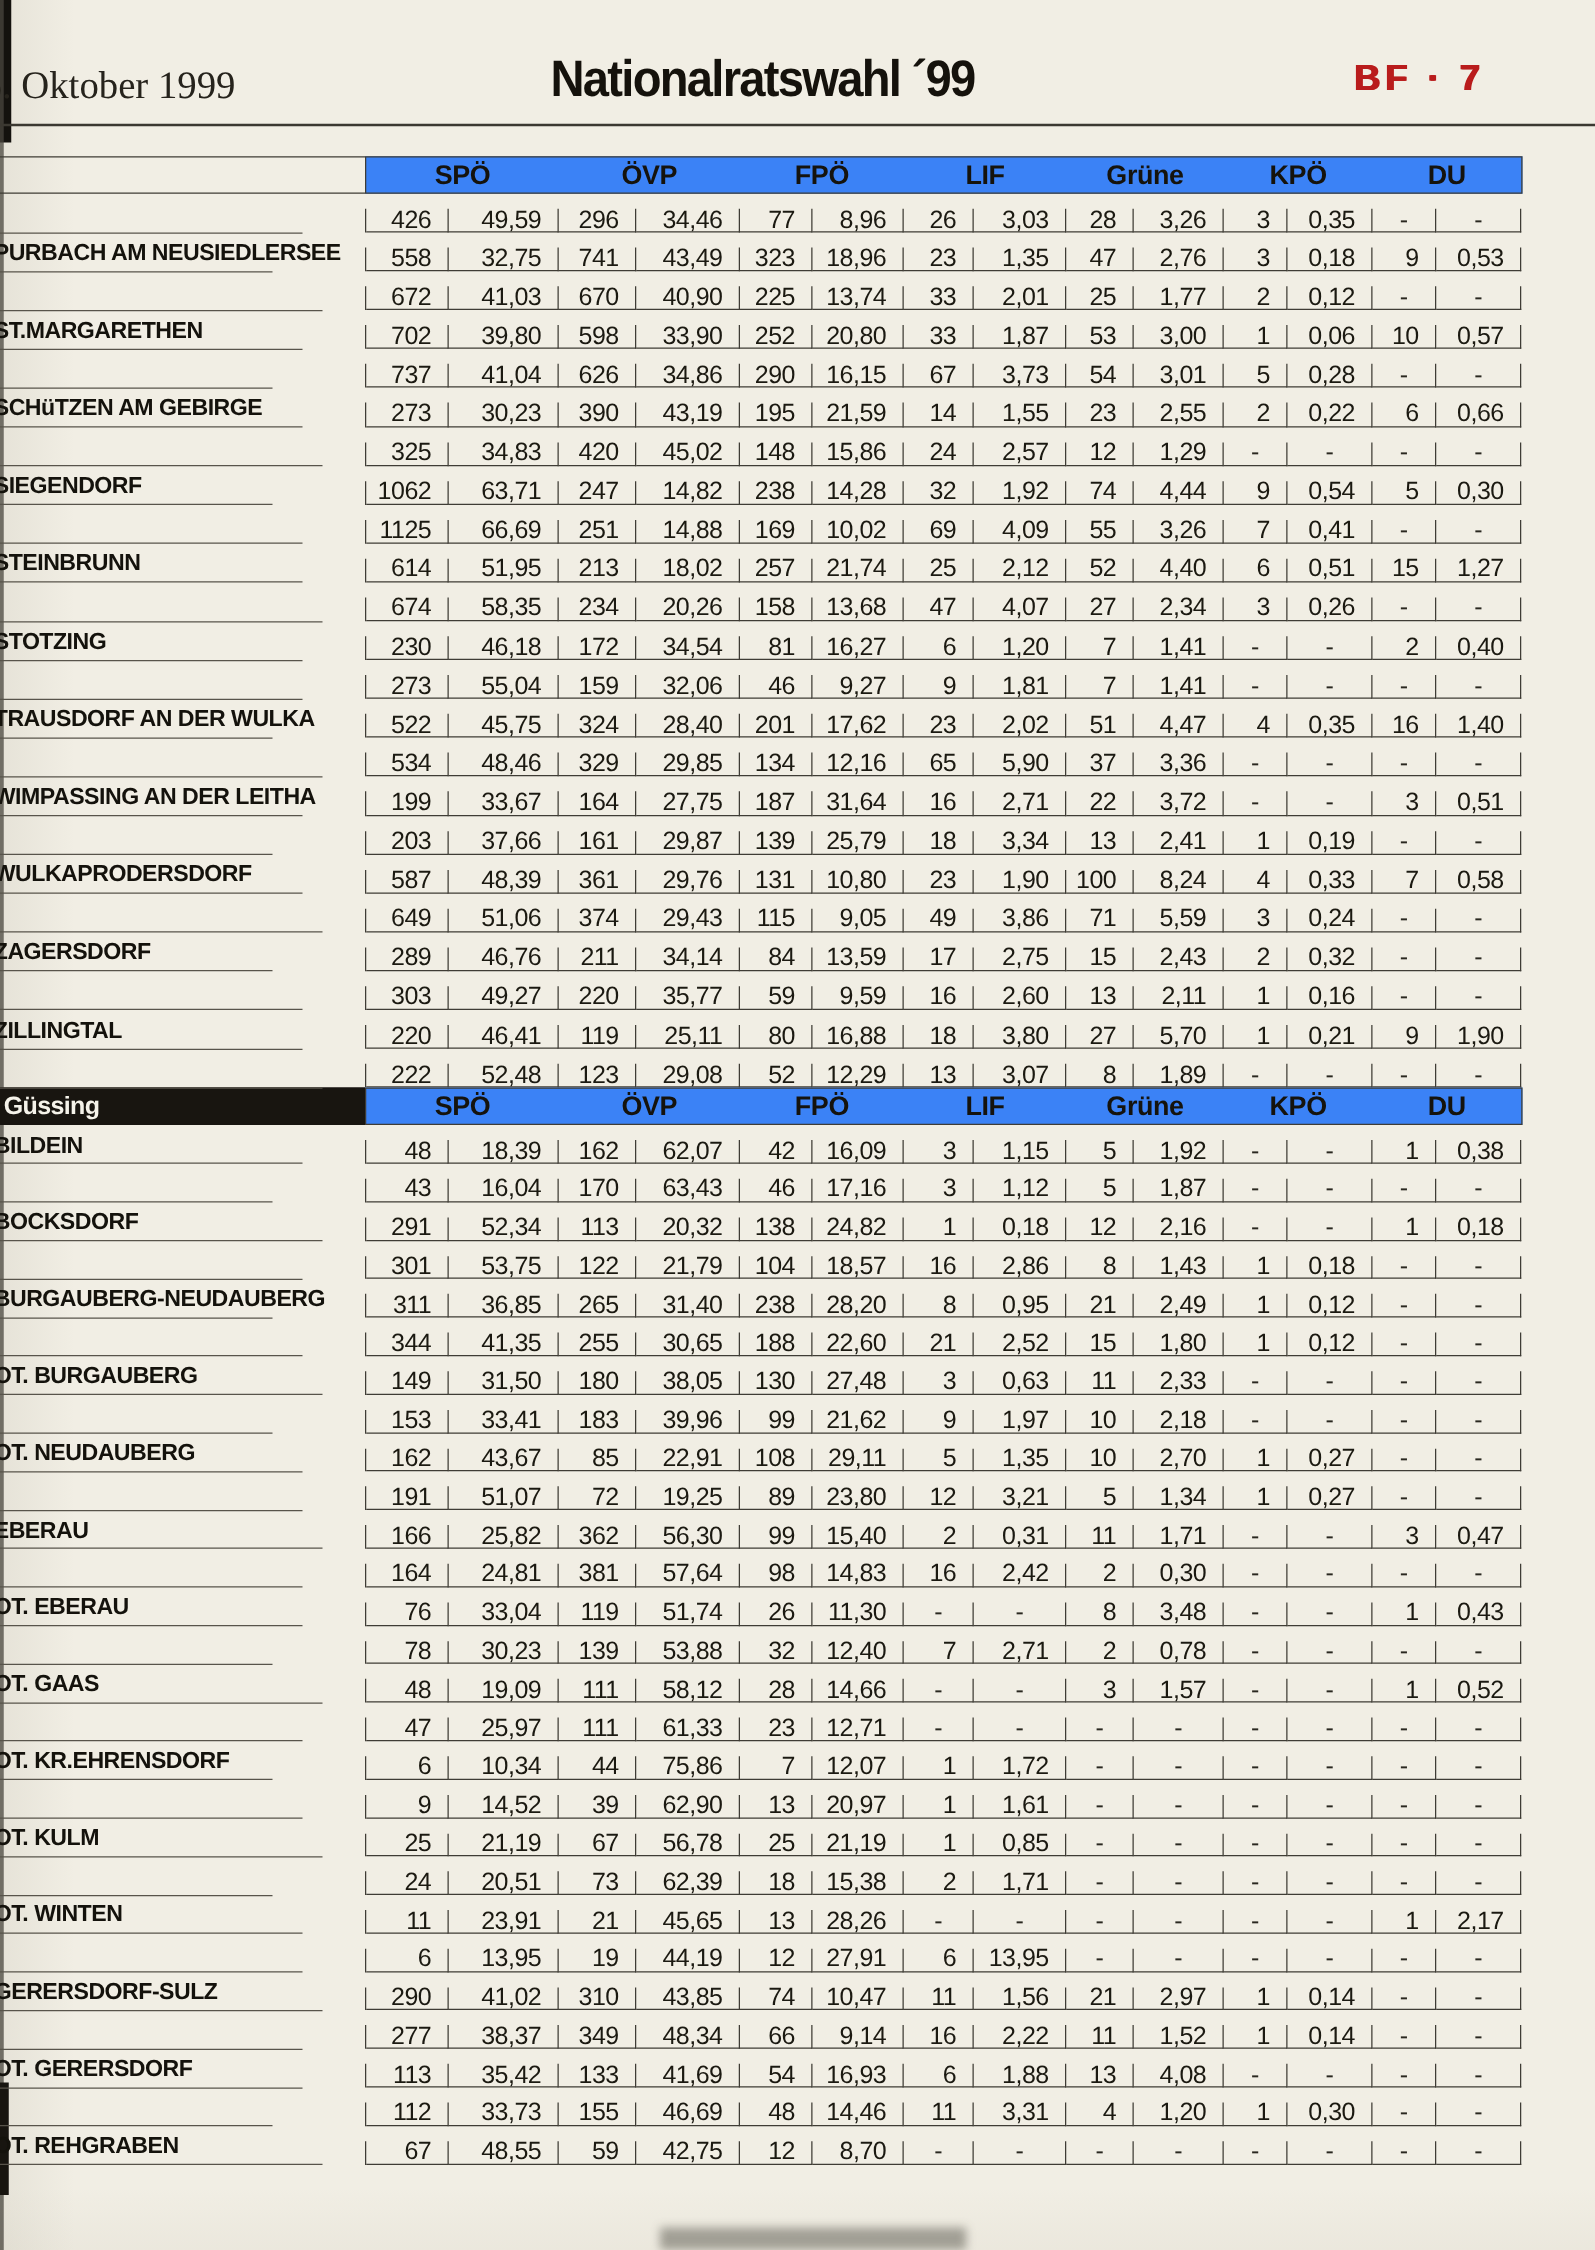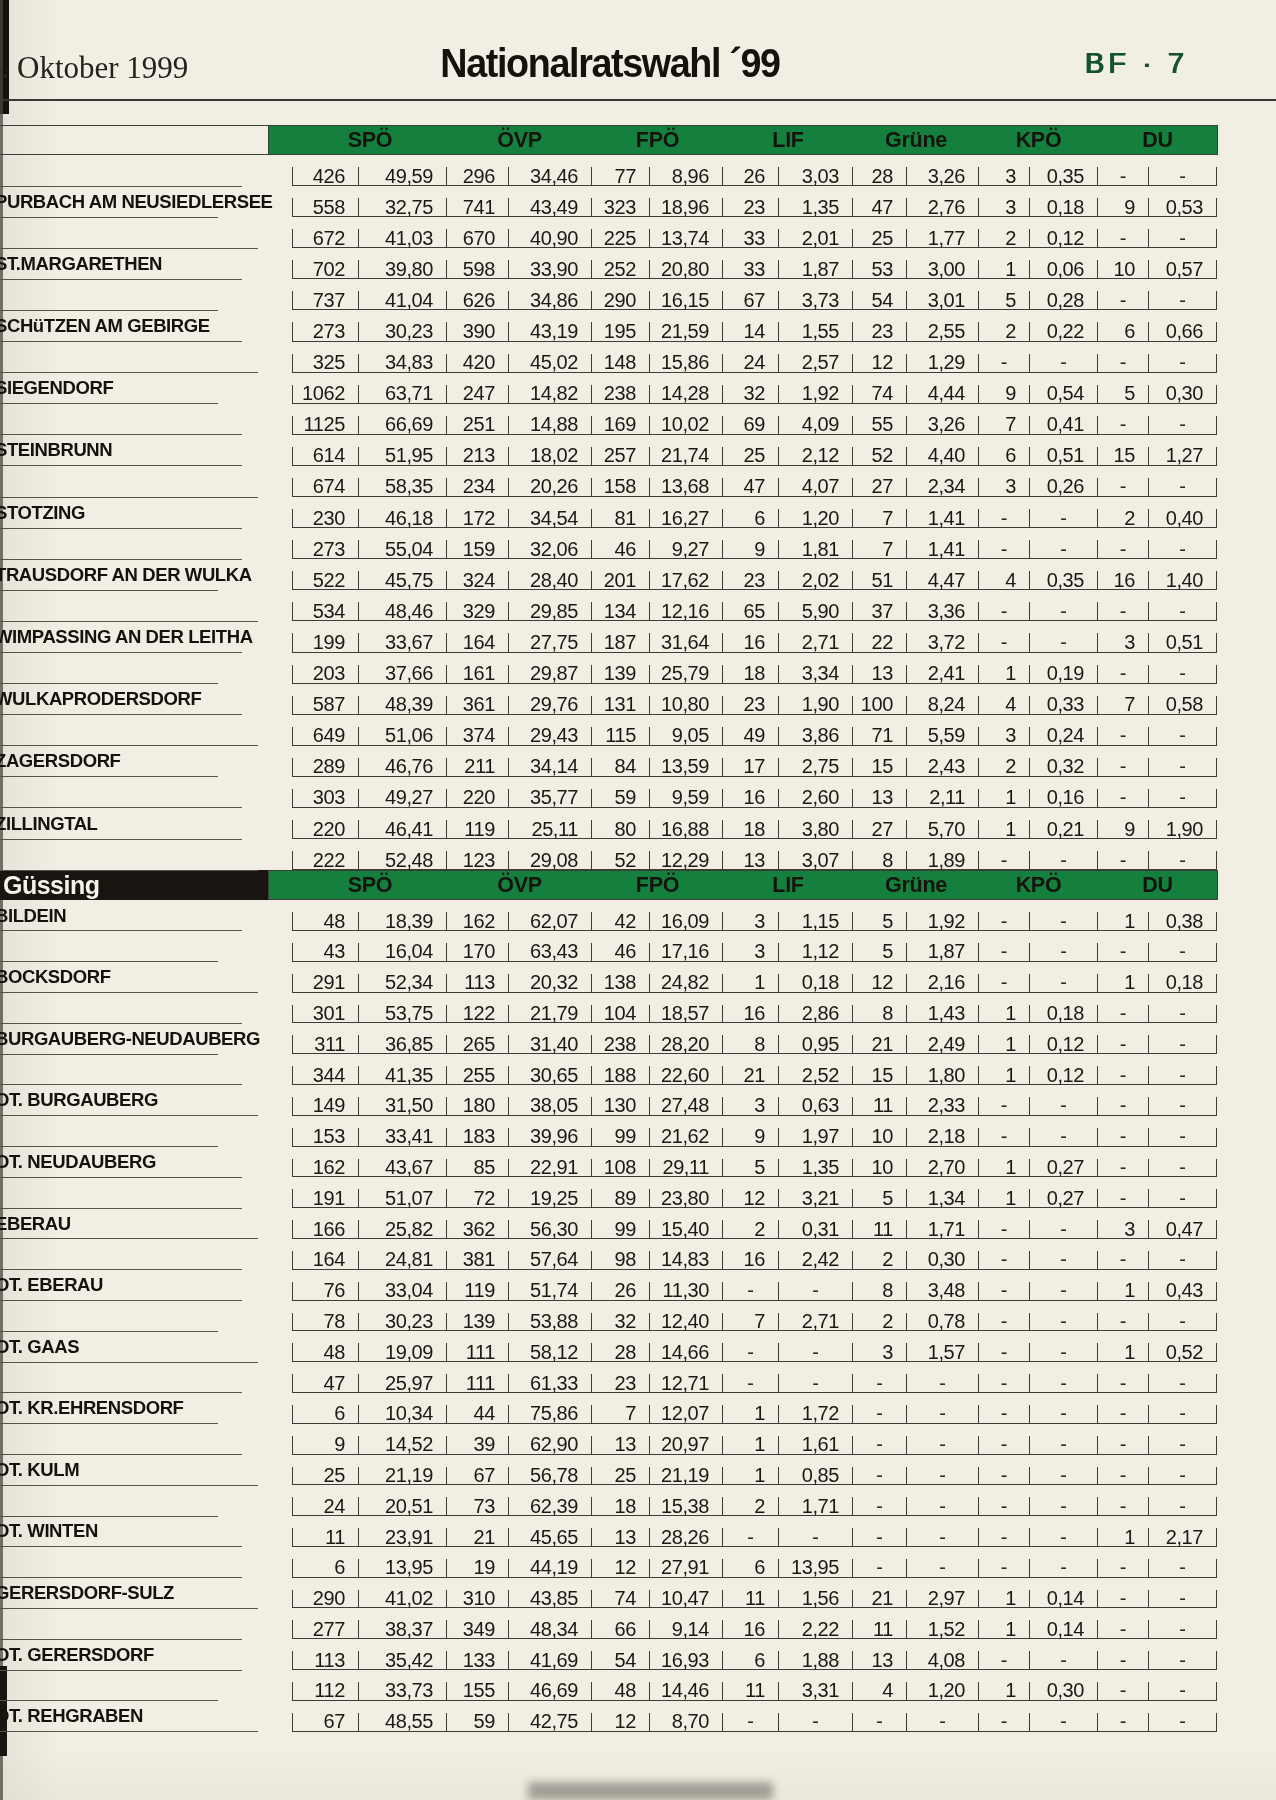--- a/index.html
+++ b/index.html
@@ -13,31 +13,31 @@
   .edge-top{position:absolute;left:0;top:0;width:9px;height:114px;background:#14120e;}
   .edge-mid{position:absolute;left:0;top:1666px;width:7px;height:90px;background:#181510;}
   .smudge{position:absolute;left:528px;top:1782px;width:245px;height:18px;background:#8f8d83;
           filter:blur(4px);opacity:.8;}
   
   .date-clip{position:absolute;left:0;top:50px;width:260px;height:44px;overflow:hidden;}
   .date-text{display:inline-block;margin-left:-14px;white-space:nowrap;
              font-family:"Liberation Serif",serif;font-size:31px;color:#26231c;}
   .title{position:absolute;left:330px;top:40px;width:560px;text-align:center;
          font-size:41px;font-weight:700;letter-spacing:-1.5px;transform:scaleX(.92);color:#15120c;}
-  .pageno{position:absolute;right:88px;top:47px;font-size:29px;font-weight:400;letter-spacing:4px;
-          color:#14532d;text-shadow:.7px 0 0 currentColor,-.7px 0 0 currentColor;text-align:center;}
+  .pageno{position:absolute;right:88px;top:47px;font-size:29px;font-weight:700;letter-spacing:4px;
+          color:#b91c1c;text-shadow:.7px 0 0 currentColor,-.7px 0 0 currentColor;text-align:center;}
   .rule{position:absolute;left:0;top:99px;width:1276px;height:2px;background:#3b3831;}
   
   .table{position:absolute;left:0;top:125px;width:1218px;}
   .band-row{display:flex;height:30px;}
   .band-label{width:292px;box-sizing:border-box;border-top:1.2px solid #3f3c35;
               border-bottom:1.2px solid #3f3c35;}
-  .band-label.black{background:#181510;color:#f5f3ea;font-size:25px;font-weight:700;
+  .band-label.black{background:#181510;color:#f5f3ea;font-size:20px;font-weight:700;
               letter-spacing:-.5px;line-height:29px;padding-left:3px;border-color:#181510;}
-  .band-cells{display:flex;flex:1;background:#15803d;border:1.2px solid #3f3c35;box-sizing:border-box;padding-left:24px;}
+  .band-cells{display:flex;flex:1;background:#3b82f6;border:1.2px solid #3f3c35;box-sizing:border-box;}
   .band-party{display:flex;align-items:center;justify-content:center;font-size:21.5px;
               font-weight:700;letter-spacing:-.3px;color:#15130d;box-sizing:border-box;}
   .band-party:nth-child(1){width:154px}.band-party:nth-child(2){width:145px}
   .band-party:nth-child(3){width:131px}.band-party:nth-child(4){width:130px}
   .band-party:nth-child(5){width:126px}.band-party:nth-child(6){width:119px}
   .band-party:nth-child(7){width:119px}
   .drow{display:flex;}
   .drow.s1{height:31.1px}.drow.s2{height:30.8px}
   .lcell{width:292px;position:relative;display:flex;align-items:center;box-sizing:border-box;}
   .lcell span{display:inline-block;margin-left:-5px;white-space:nowrap;

